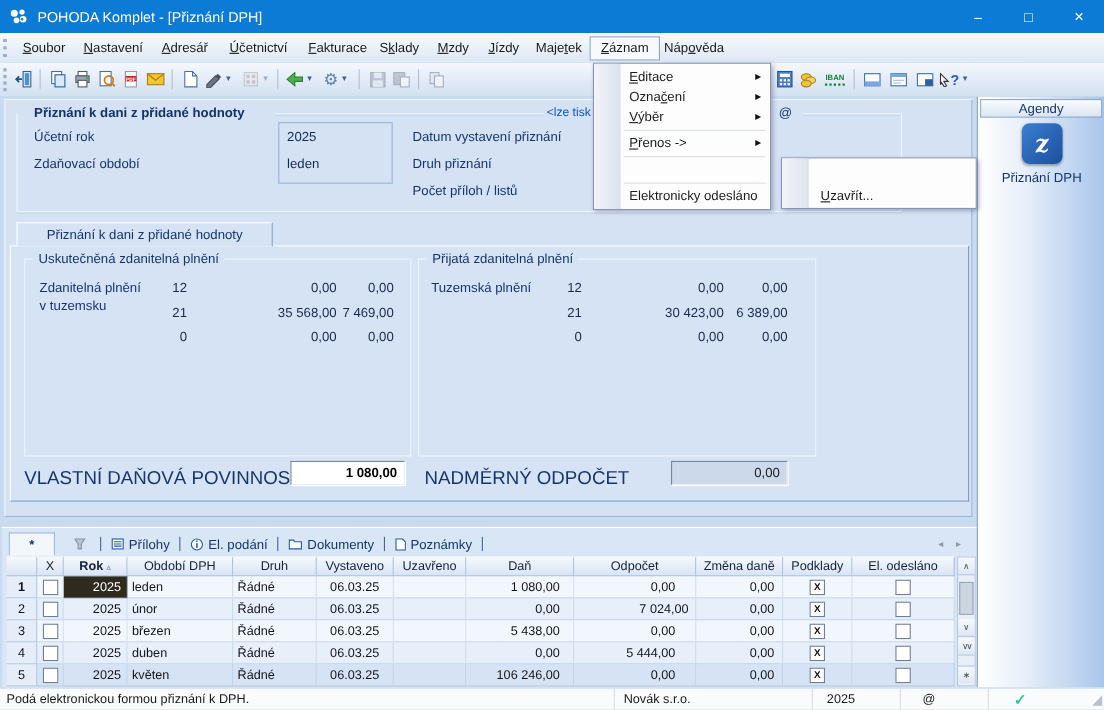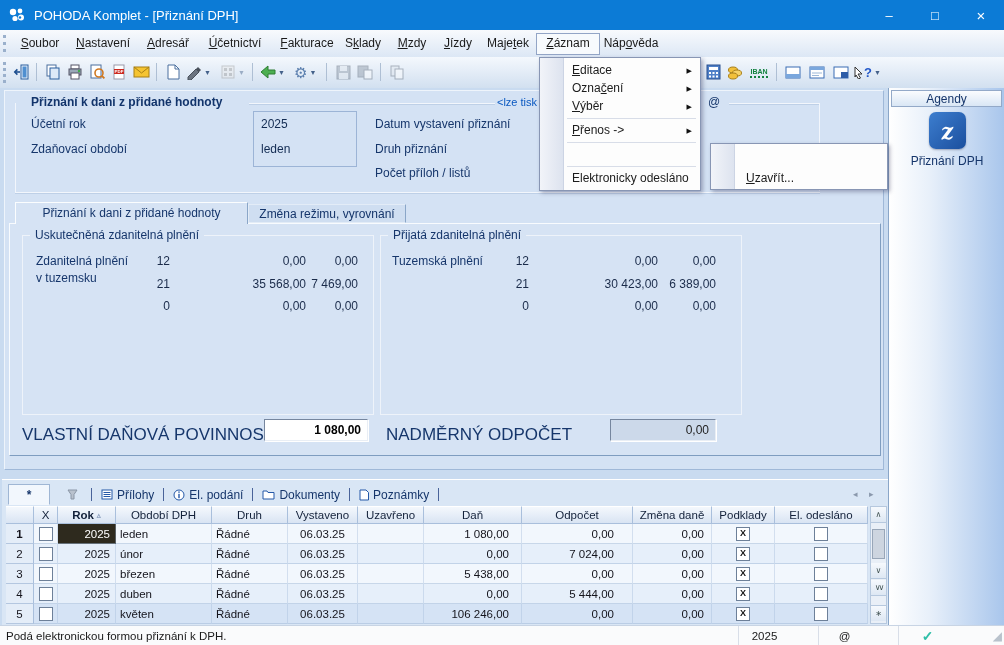--- a/index.html
+++ b/index.html
@@ -304,21 +304,20 @@
     <div class="lbl" style="left:26px;top:51px">Zdaňovací období</div>
     <div class="valbox" style="left:248px;top:20px;width:102px;height:54px"></div>
     <div class="val" style="left:256px;top:26px">2025</div>
     <div class="val" style="left:256px;top:51px">leden</div>
 
     <div class="lbl" style="left:370px;top:26px">Datum vystavení přiznání</div>
     <div class="lbl" style="left:370px;top:51px">Druh přiznání</div>
     <div class="lbl" style="left:370px;top:75px">Počet příloh / listů</div>
 
     <div class="ftab active" style="left:10px;top:111px;width:233px;height:22px">Přiznání k dani z přidané hodnoty</div>
-    <div class="ftab idle" style="left:243px;top:113px;width:158px;height:19px">Změna režimu, vyrovnání</div>
 
     <div class="tabpanel">
 
       <div class="gbox" style="left:12px;top:11px;width:352px;height:180px"></div>
       <div class="gtitle" style="left:20px;top:4px">Uskutečněná zdanitelná plnění</div>
       <div class="lbl" style="left:26px;top:30px">Zdanitelná plnění</div>
       <div class="lbl" style="left:26px;top:47px">v tuzemsku</div>
       <div class="cellv" style="left:120px;top:30px;width:40px">12</div>
       <div class="cellv" style="left:196px;top:30px;width:100px">0,00</div>
       <div class="cellv" style="left:248px;top:30px;width:100px">0,00</div>
@@ -444,21 +443,21 @@
       <div class="cell numcell">2</div>
       <div class="cell bgb ctr">
           <span class="cb"></span>
         </div>
       <div class="cell bgb rt" style="padding-right:5px">2025</div>
       <div class="cell bgb">únor</div>
       <div class="cell bgb">Řádné</div>
       <div class="cell bgb ctr">06.03.25</div>
       <div class="cell bgb"></div>
       <div class="cell bgb rt" style="padding-right:12px">0,00</div>
-      <div class="cell bgb rt" style="padding-right:18px">7 024,00</div>
+      <div class="cell bgb rt" style="padding-right:6px">7 024,00</div>
       <div class="cell bgb rt" style="padding-right:7px">0,00</div>
       <div class="cell bgb ctr">
           <span class="cb">X</span>
         </div>
       <div class="cell bgb ctr">
           <span class="cb"></span>
         </div>
 
       <div class="cell numcell">3</div>
       <div class="cell bga ctr">
@@ -530,20 +529,21 @@
   <div class="sidebar">
     <div class="agbtn">Agendy</div>
     <div class="agicon">
         <span>z</span>
       </div>
     <div class="aglabel">Přiznání DPH</div>
   </div>
 
   <div class="statusbar">
     <div class="stmsg">Podá elektronickou formou přiznání k DPH.</div>
+    <div class="st" style="width:152px;padding-left:8px">Novák s.r.o.</div>
     <div class="st" style="width:52px;justify-content:center">2025</div>
     <div class="st" style="width:52px;justify-content:center">@</div>
     <div class="st" style="width:58px;justify-content:center;color:#2fbfa8;font-weight:bold;font-size:14px">✓</div>
     <div class="st grip2" style="width:20px;justify-content:flex-end;border-left:none">◢</div>
   </div>
 
   <div class="popup" style="left:539px;top:57px;width:162px;height:134px">
     <div class="mstrip"></div>
     <div class="mi" style="top:3px"><span><u>E</u>ditace</span><span class="miarrow">▶</span></div>
     <div class="mi" style="top:21px"><span>Ozna<u>č</u>ení</span><span class="miarrow">▶</span></div>

